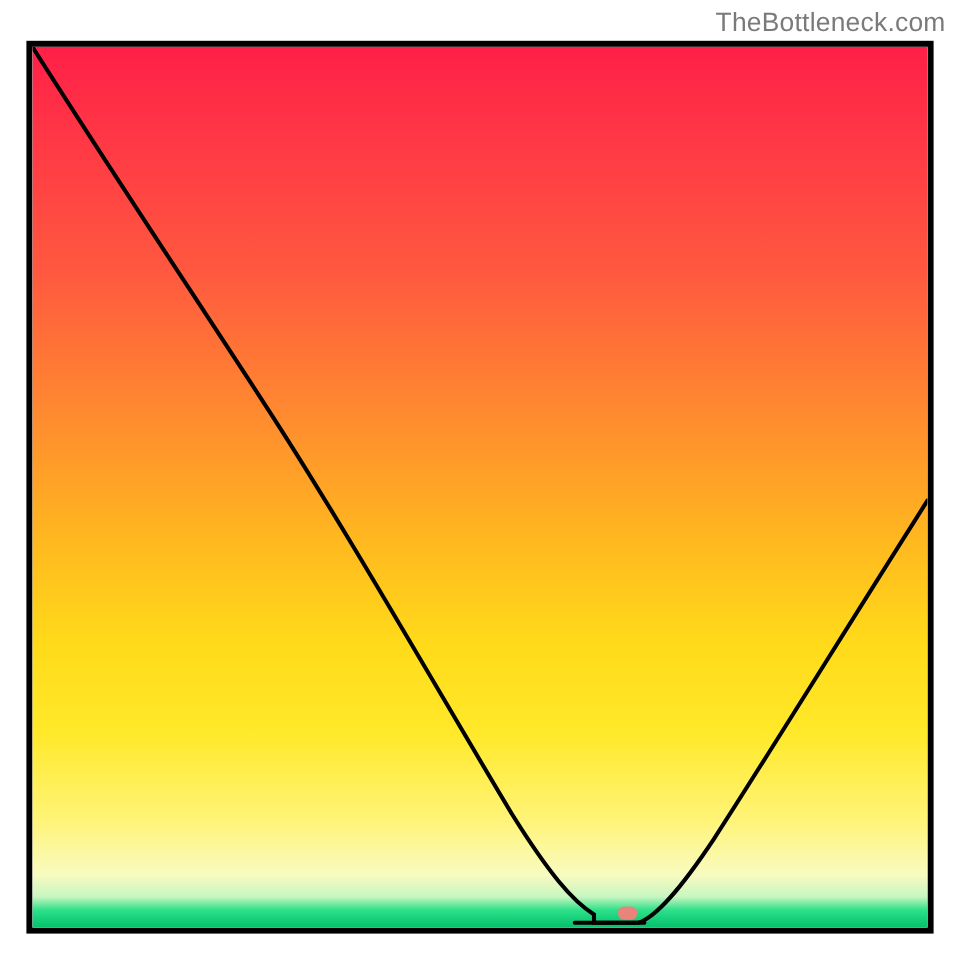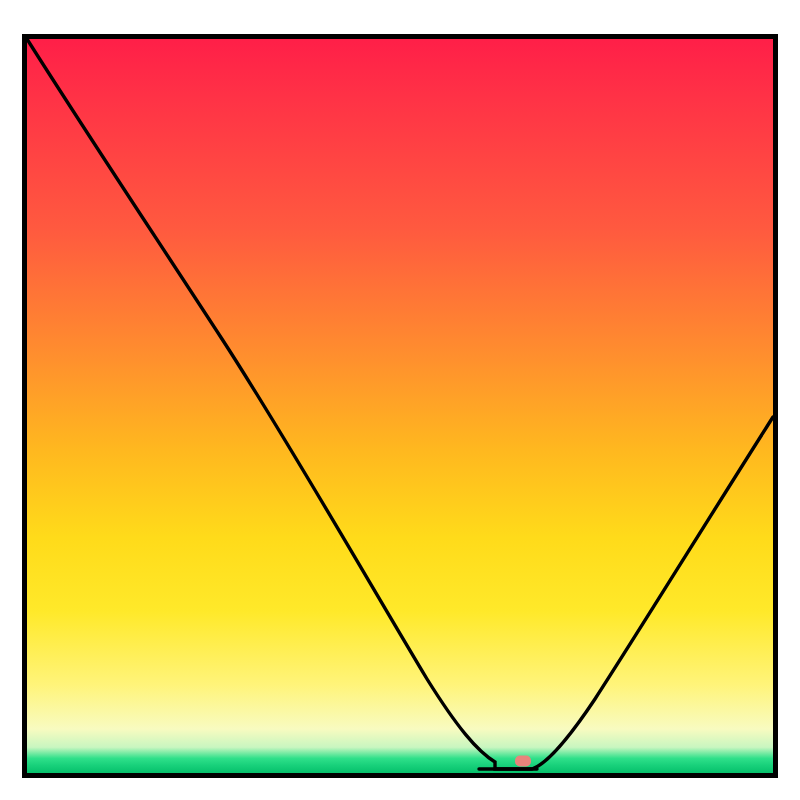--- a/index.html
+++ b/index.html
@@ -72,20 +72,21 @@
     background: #e8847c;
     border-radius: 5px;
     transform: translate(-50%, -50%);
     z-index: 4;
   }
 </style>
 </head>
 <body>
 <div class="wrap">
 
+  <div class="attribution">TheBottleneck.com</div>
 
   <div class="plot">
     <div class="gradient-fill"></div>
 
     <svg class="curve" viewBox="0 0 746 734" preserveAspectRatio="none">
 
       <path d="M 0 0
                C 60 95, 130 200, 195 300
                C 260 400, 340 540, 400 640
                C 430 688, 450 712, 468 723

